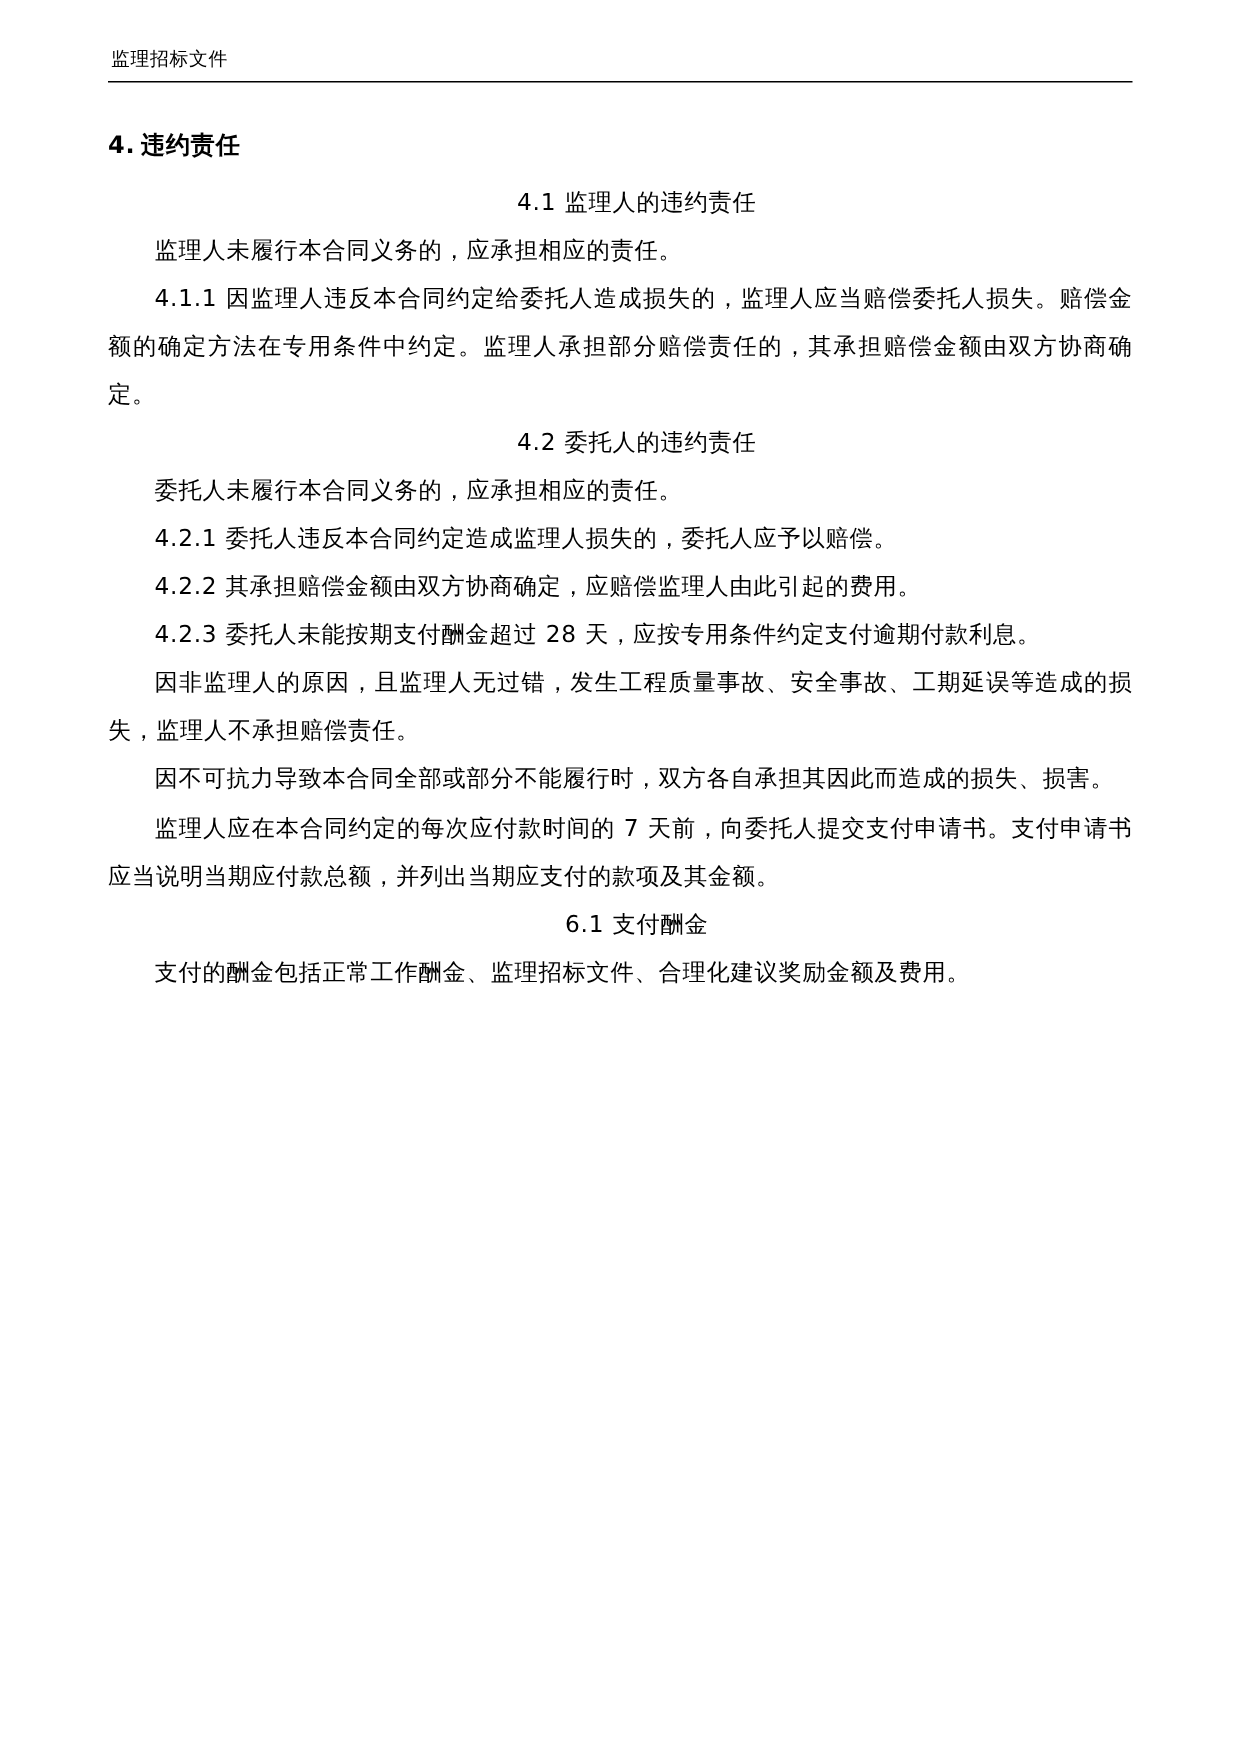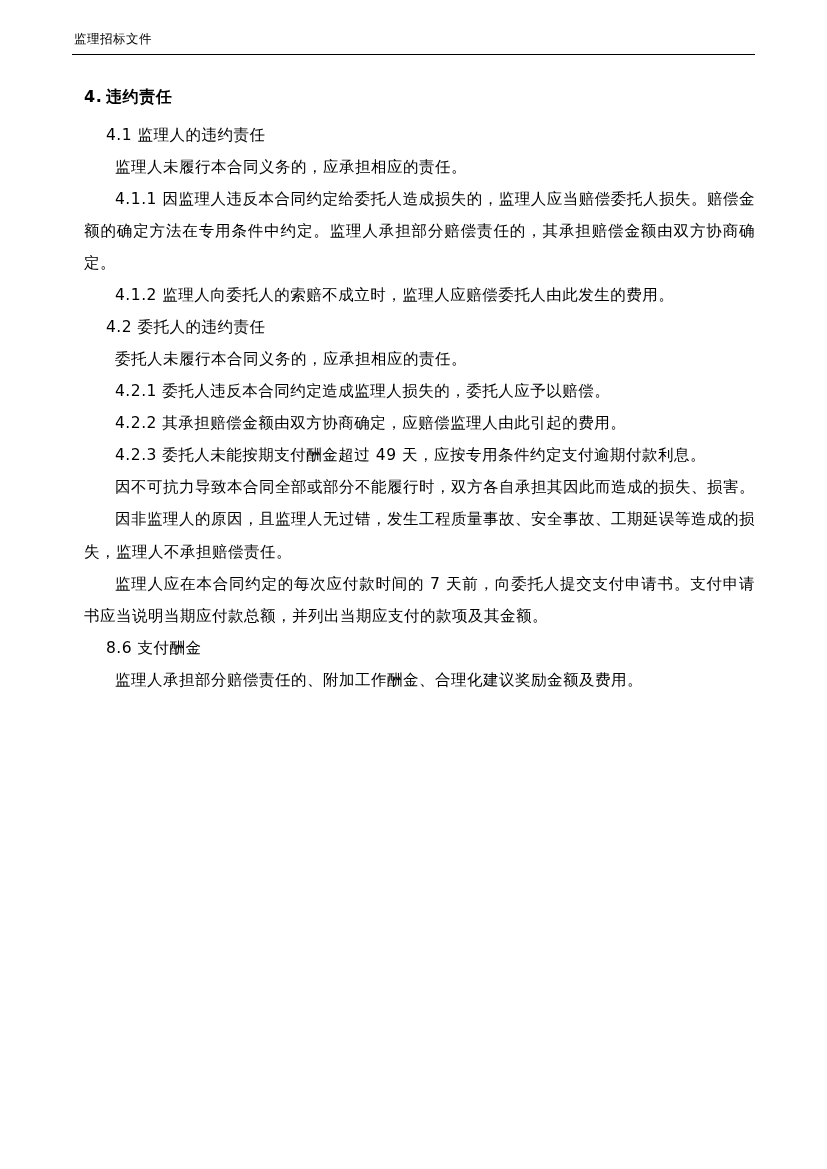--- a/index.html
+++ b/index.html
@@ -29,38 +29,38 @@
     padding-bottom: 6px;
     letter-spacing: 0.5px;
   }
   .header-rule {
     border-bottom: 1.2px solid #000;
     margin-bottom: 26px;
   }
   .content {
     font-size: 15.5px;
     line-height: 2.07;
-    margin-left: 12px;
   }
   h2.section {
     font-size: 16px;
     font-weight: bold;
     margin: 0 0 6px 0;
     line-height: 2.0;
     letter-spacing: 0.6px;
   }
   h2.section .num {
     display: inline-block;
     min-width: 22px;
   }
   .sub {
     margin: 0;
     padding-left: 22px;
     line-height: 2.07;
     letter-spacing: 0.5px;
+    text-align: center;
   }
   .para {
     margin: 0;
     text-indent: 2em;
     line-height: 2.07;
     letter-spacing: 0.5px;
     text-align: justify;
   }
 </style>
 </head>
@@ -71,26 +71,25 @@
   <div class="header">
     <span>监理招标文件</span>
   </div>
   <div class="header-rule"></div>
 
   <div class="content" id="doc-content">
       <h2 class="section"><span class="num">4.</span><span>违约责任</span></h2>
       <p class="sub">4.1 监理人的违约责任</p>
       <p class="para">监理人未履行本合同义务的，应承担相应的责任。</p>
       <p class="para">4.1.1 因监理人违反本合同约定给委托人造成损失的，监理人应当赔偿委托人损失。赔偿金额的确定方法在专用条件中约定。监理人承担部分赔偿责任的，其承担赔偿金额由双方协商确定。</p>
-      <p class="para">4.1.2 监理人向委托人的索赔不成立时，监理人应赔偿委托人由此发生的费用。</p>
       <p class="sub">4.2 委托人的违约责任</p>
       <p class="para">委托人未履行本合同义务的，应承担相应的责任。</p>
       <p class="para">4.2.1 委托人违反本合同约定造成监理人损失的，委托人应予以赔偿。</p>
       <p class="para">4.2.2 其承担赔偿金额由双方协商确定，应赔偿监理人由此引起的费用。</p>
-      <p class="para">4.2.3 委托人未能按期支付酬金超过 49 天，应按专用条件约定支付逾期付款利息。</p>
+      <p class="para">4.2.3 委托人未能按期支付酬金超过 28 天，应按专用条件约定支付逾期付款利息。</p>
+      <p class="para">因非监理人的原因，且监理人无过错，发生工程质量事故、安全事故、工期延误等造成的损失，监理人不承担赔偿责任。</p>
       <p class="para">因不可抗力导致本合同全部或部分不能履行时，双方各自承担其因此而造成的损失、损害。</p>
-      <p class="para">因非监理人的原因，且监理人无过错，发生工程质量事故、安全事故、工期延误等造成的损失，监理人不承担赔偿责任。</p>
       <p class="para">监理人应在本合同约定的每次应付款时间的 7 天前，向委托人提交支付申请书。支付申请书应当说明当期应付款总额，并列出当期应支付的款项及其金额。</p>
-      <p class="sub">8.6 支付酬金</p>
-      <p class="para">监理人承担部分赔偿责任的、附加工作酬金、合理化建议奖励金额及费用。</p>
+      <p class="sub">6.1 支付酬金</p>
+      <p class="para">支付的酬金包括正常工作酬金、监理招标文件、合理化建议奖励金额及费用。</p>
     </div>
 
 </div>
 
 </body></html>

